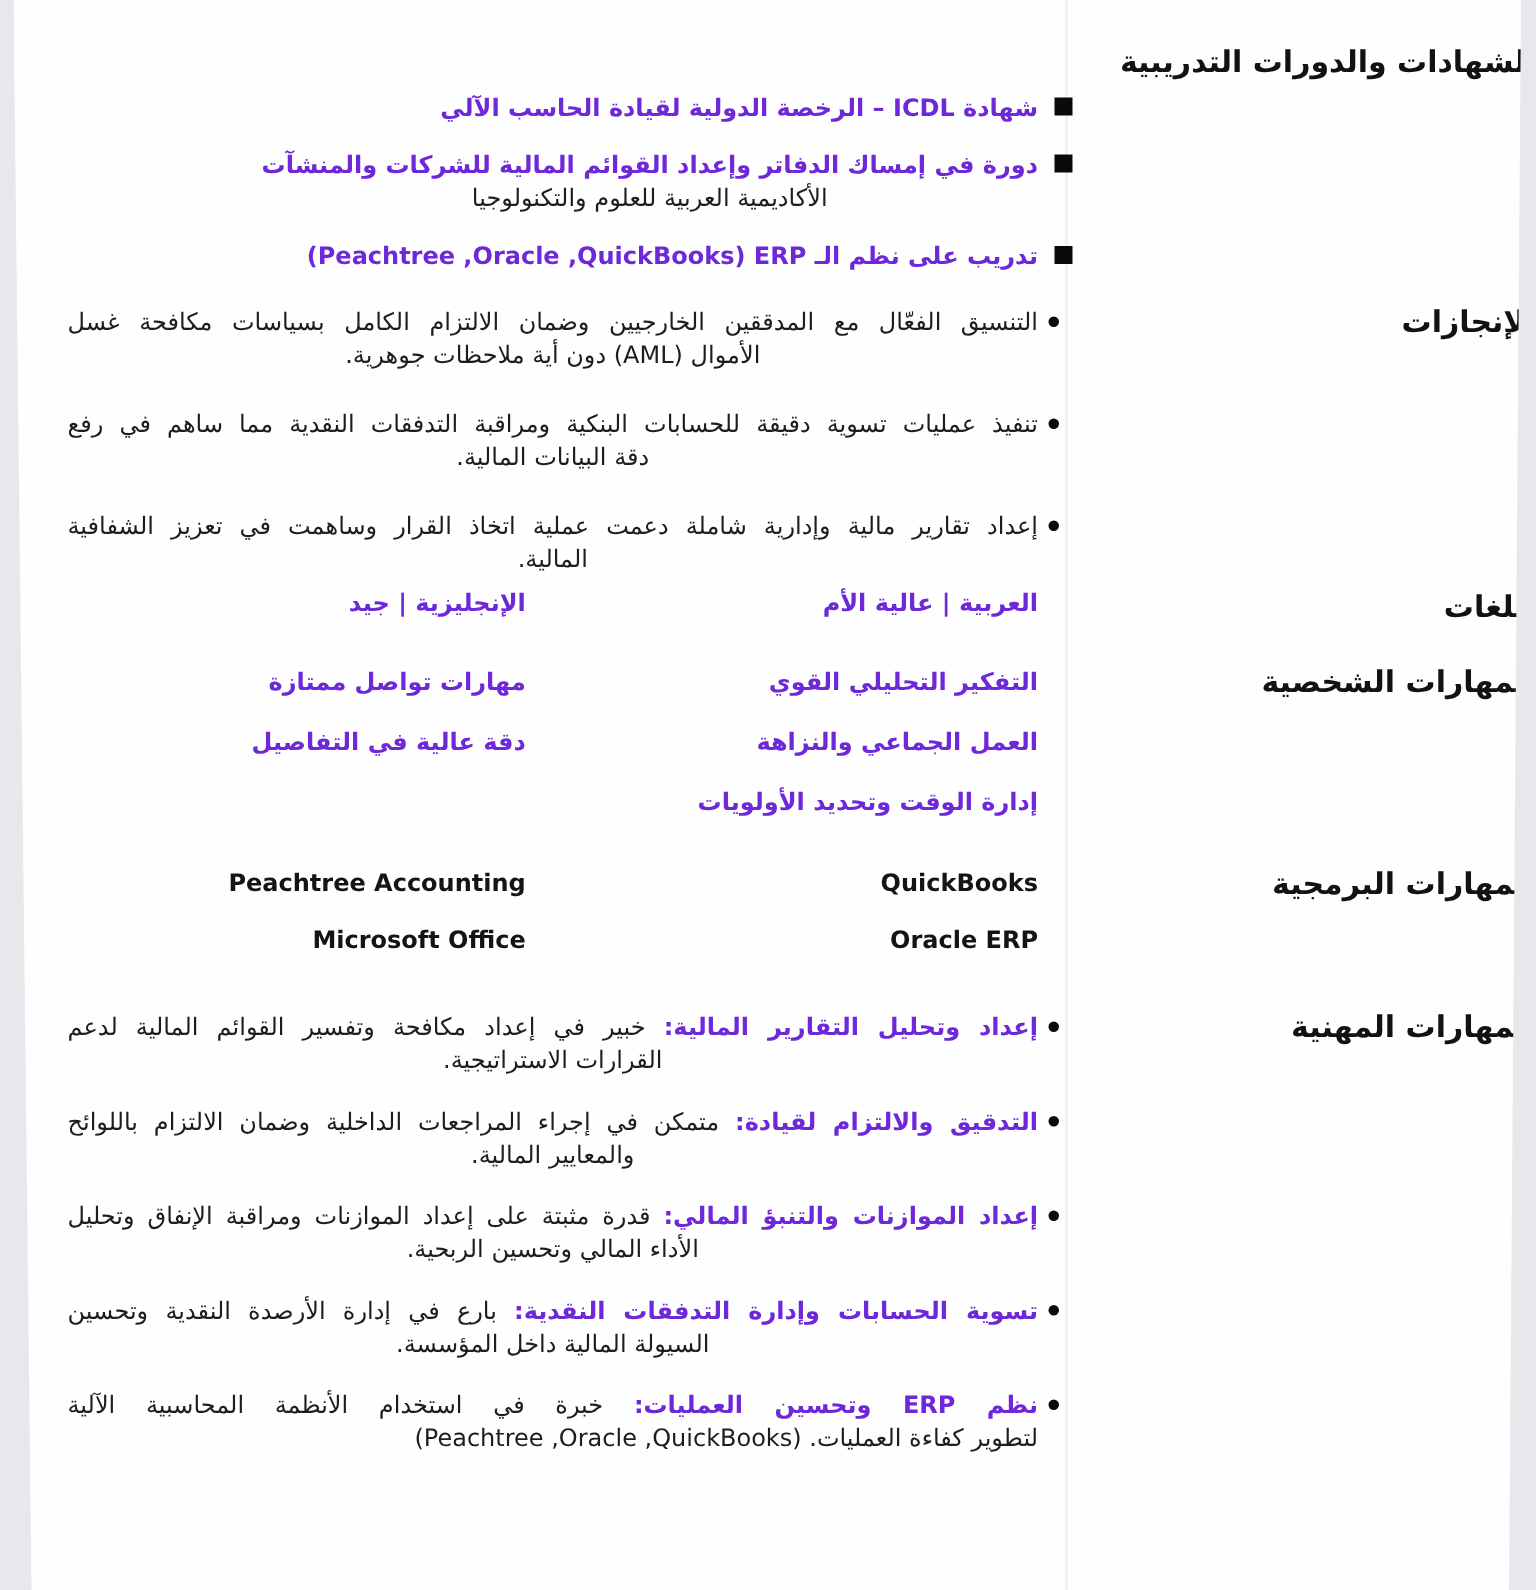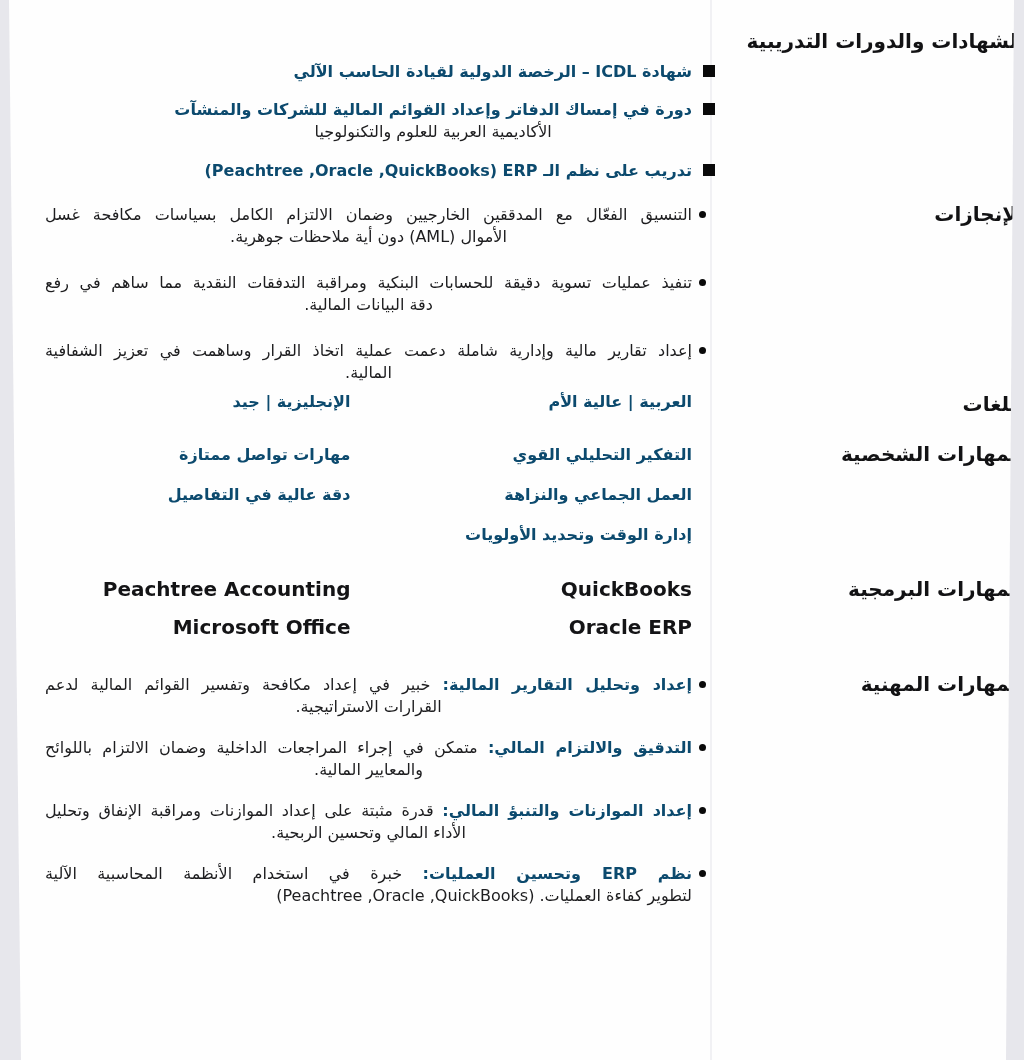--- a/index.html
+++ b/index.html
@@ -36,35 +36,35 @@
   #row-software{margin-top:30px;}
   #row-software .main{margin-top:2px;}
   #row-prof{margin-top:33px;}
   #row-prof .main{margin-top:3px;}
 
   .b-item{position:relative;}
   .sq{position:absolute;right:-23px;top:4px;width:12px;height:12px;background:#0a0a0a;}
   .dot{position:absolute;right:-14px;top:7px;width:7px;height:7px;border-radius:50%;background:#0a0a0a;}
   .mb16{margin-bottom:16px;} .mb17{margin-bottom:17px;}
   .mb24{margin-bottom:24px;} .mb19{margin-bottom:19px;}
-  .bold{font-weight:bold;color:#0c4a6e;}
+  .bold{font-weight:bold;color:#6d28d9;}
   .just{text-align:justify;text-align-last:justify;white-space:nowrap;}
   .cline{text-align:center;}
   .rline{text-align:right;}
   .fit{width:fit-content;margin-left:auto;margin-right:0;}
   .ltr{direction:ltr;unicode-bidi:bidi-override;display:inline-block;}
   .cols2{display:grid;grid-template-columns:1fr 1fr;direction:rtl;}
   .cols2 .c-right{text-align:right;}
   .cols2 .c-left{text-align:right;padding-right:0;padding-left:0;box-sizing:border-box;}
   .cols2 .c-left{padding-right:18px;}
   .skillrow{margin-bottom:18px;}
   .skillrow:last-child{margin-bottom:0;}
   .softrow{margin-bottom:16px;}
   .softrow:last-child{margin-bottom:0;}
-  .latin{font-size:20px;font-weight:bold;color:#141416;}
+  .latin{font-size:16px;font-weight:bold;color:#141416;}
 </style>
 </head>
 <body>
 
 <div class="sheet">
   <div class="divider"></div>
   <div class="content">
 
     <section class="row" id="row-certs">
       <div class="main">
@@ -162,27 +162,32 @@
 
     <section class="row" id="row-prof">
       <div class="main">
         <div class="b-item mb19">
           <span class="dot"></span>
           <div class="just"><b class="bold">إعداد وتحليل التقارير المالية:</b> <span>خبير في إعداد مكافحة وتفسير القوائم المالية لدعم</span></div>
           <div class="cline">القرارات الاستراتيجية.</div>
         </div>
         <div class="b-item mb19">
           <span class="dot"></span>
-          <div class="just"><b class="bold">التدقيق والالتزام المالي:</b> <span>متمكن في إجراء المراجعات الداخلية وضمان الالتزام باللوائح</span></div>
+          <div class="just"><b class="bold">التدقيق والالتزام لقيادة:</b> <span>متمكن في إجراء المراجعات الداخلية وضمان الالتزام باللوائح</span></div>
           <div class="cline">والمعايير المالية.</div>
         </div>
         <div class="b-item mb19">
           <span class="dot"></span>
           <div class="just"><b class="bold">إعداد الموازنات والتنبؤ المالي:</b> <span>قدرة مثبتة على إعداد الموازنات ومراقبة الإنفاق وتحليل</span></div>
           <div class="cline">الأداء المالي وتحسين الربحية.</div>
+        </div>
+        <div class="b-item mb19">
+          <span class="dot"></span>
+          <div class="just"><b class="bold">تسوية الحسابات وإدارة التدفقات النقدية:</b> <span>بارع في إدارة الأرصدة النقدية وتحسين</span></div>
+          <div class="cline">السيولة المالية داخل المؤسسة.</div>
         </div>
         <div class="b-item">
           <span class="dot"></span>
           <div class="just"><b class="bold">نظم ERP وتحسين العمليات:</b> <span>خبرة في استخدام الأنظمة المحاسبية الآلية</span></div>
           <div class="rline"><span>لتطوير كفاءة العمليات.</span> <span class="ltr">(Peachtree ,Oracle ,QuickBooks)</span></div>
         </div>
       </div>
       <div class="side">
         <div class="side-title">المهارات المهنية</div>
       </div>

